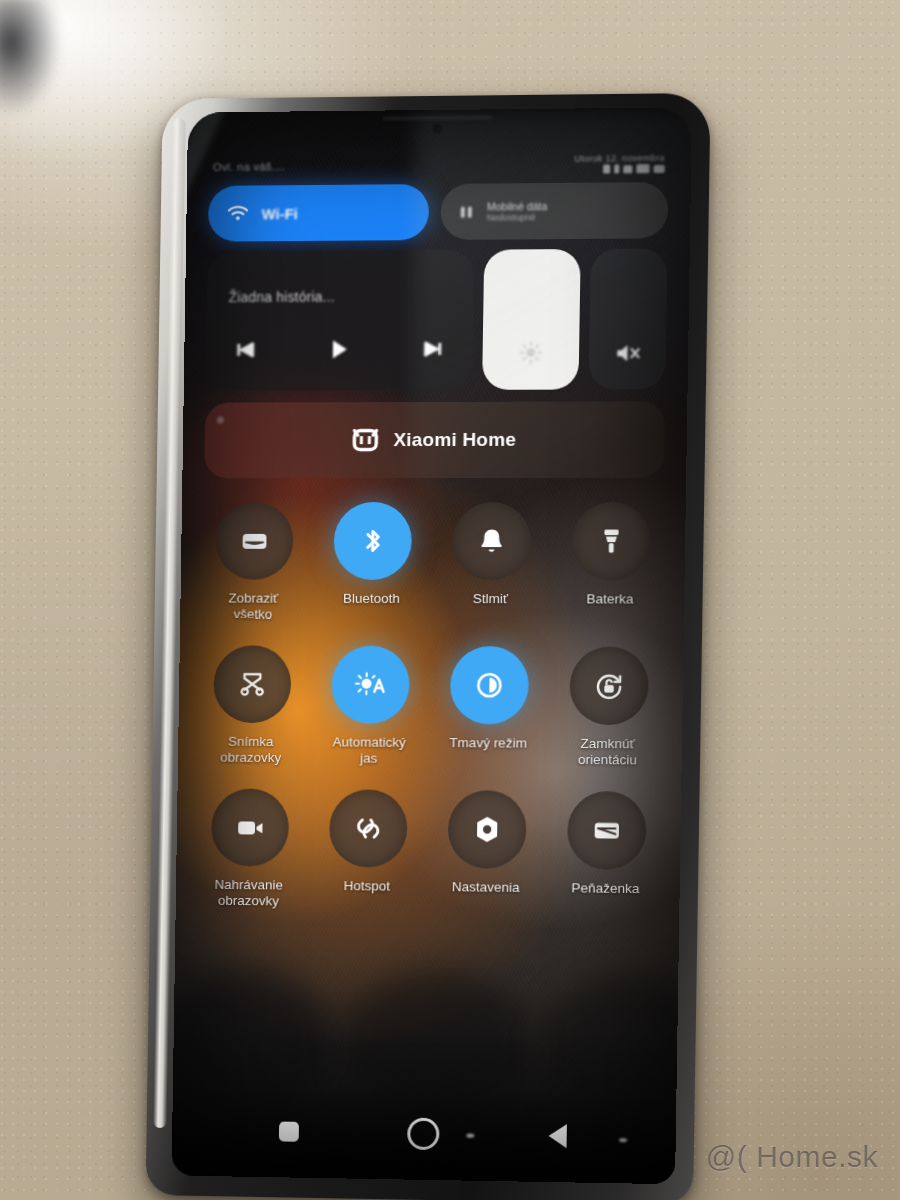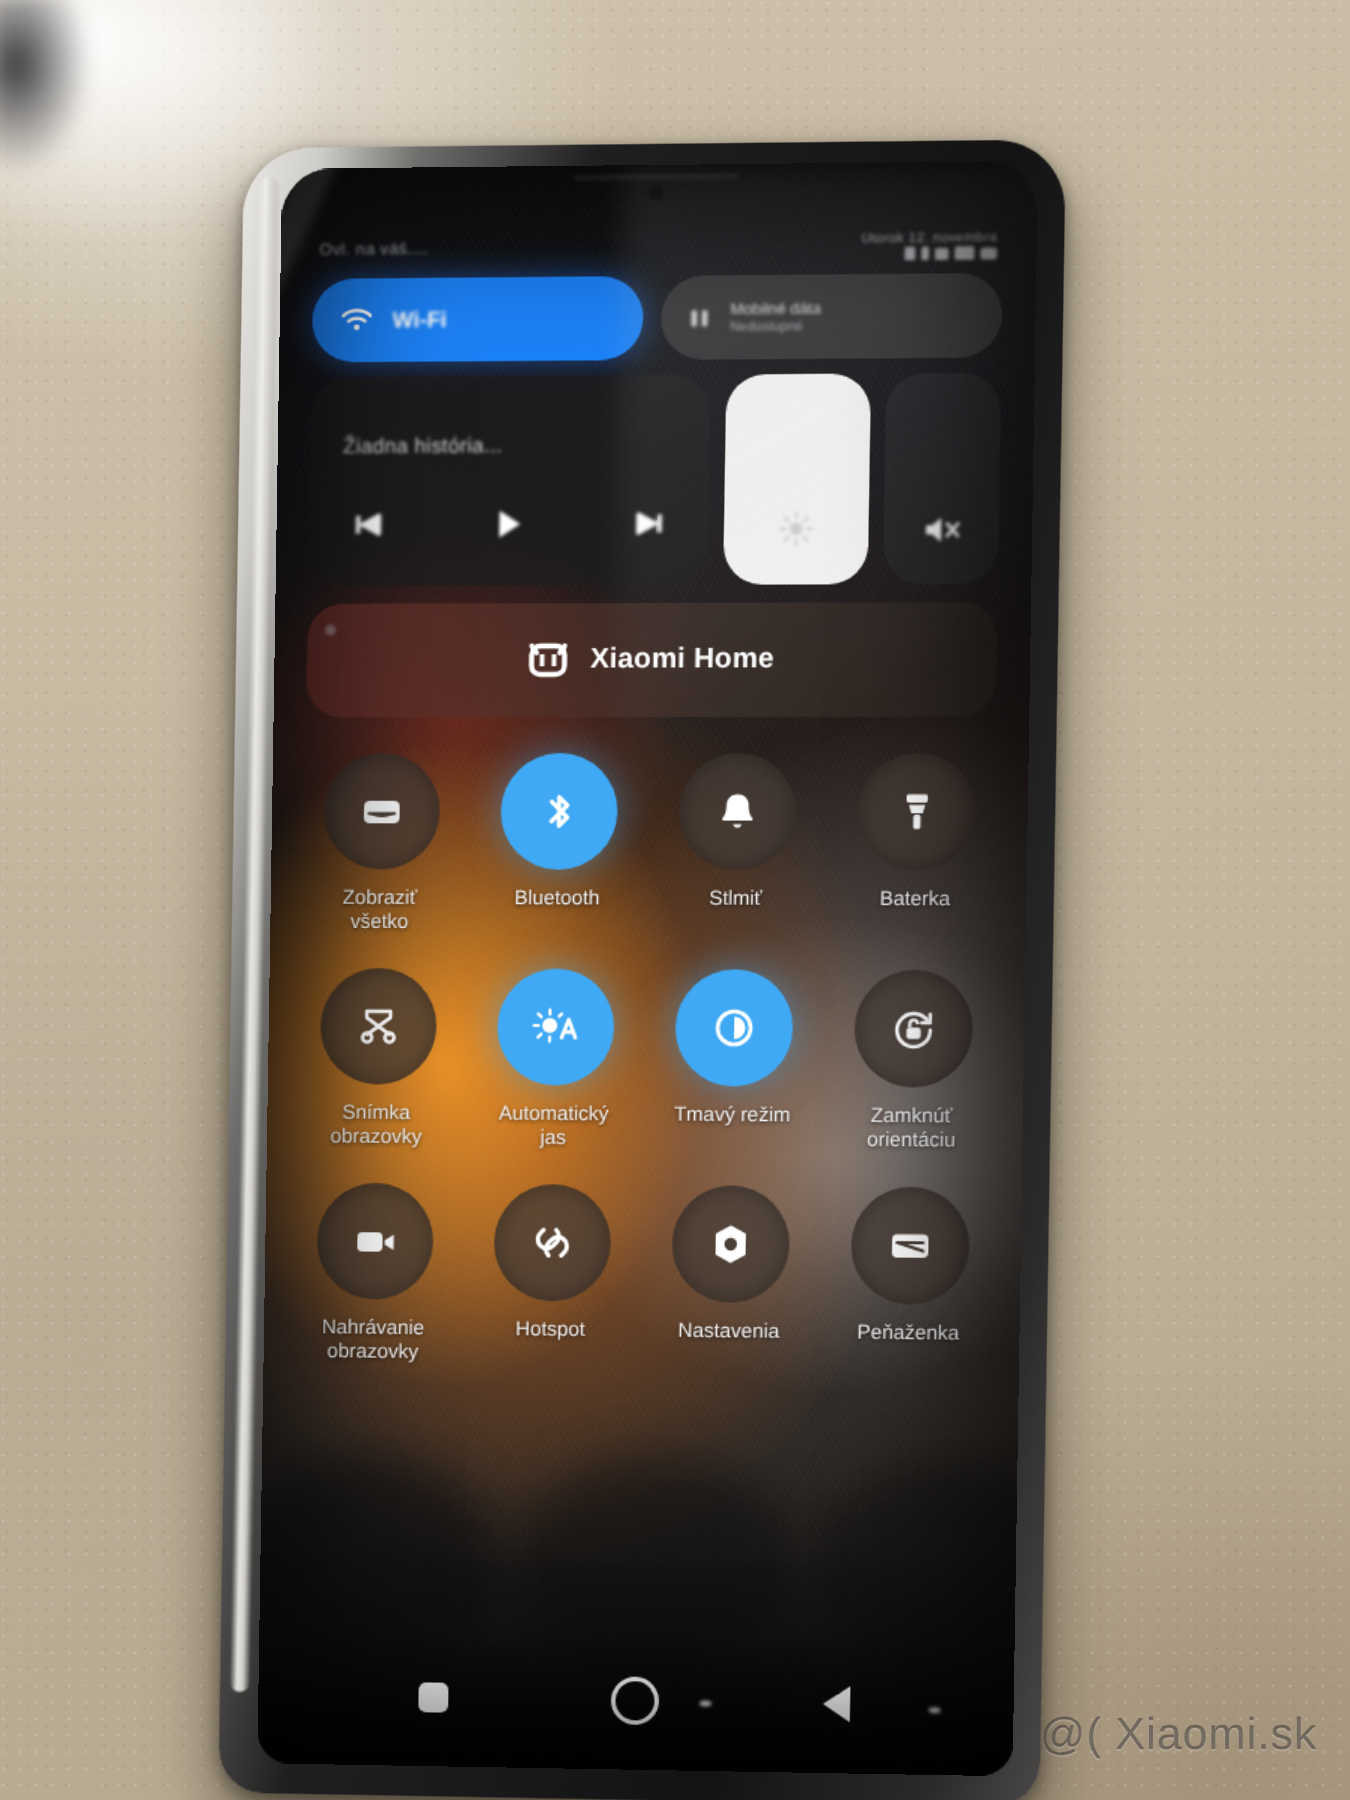--- a/index.html
+++ b/index.html
@@ -523,13 +523,13 @@
       <span class="spec" style="left:296px;bottom:43px;"></span>
       <span class="spec" style="left:448px;bottom:41px;"></span>
     </div>
 
     <div id="glare-big"></div>
     <div id="glare-top"></div>
     <div id="vignette"></div>
   </div>
 </div>
 
-<div id="watermark">@( Xiaomi.sk</div>
+<div id="watermark">@( Home.sk</div>
 
 </body></html>

